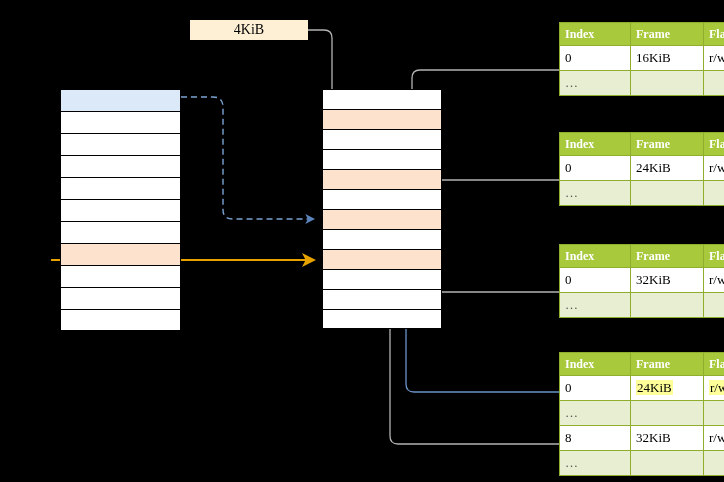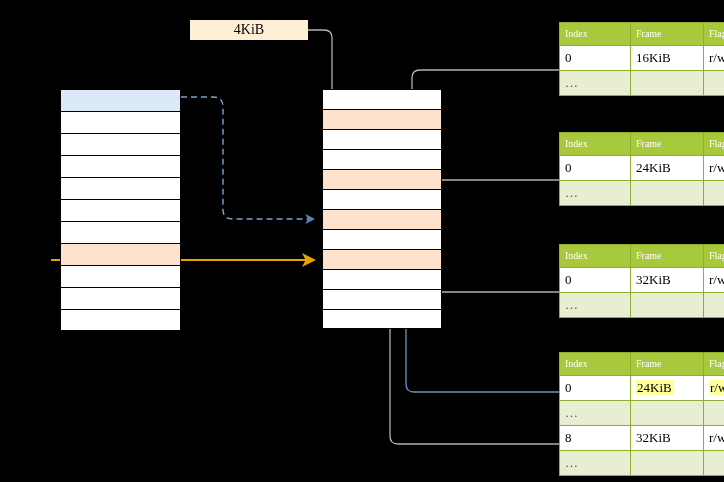--- a/index.html
+++ b/index.html
@@ -43,25 +43,25 @@
   
   .ptable{
     position:absolute;
     border-collapse:collapse;
     table-layout:fixed;
     font-size:13px;
   }
   .ptable th{
     background:#a8c93c;
     color:#ffffff;
-    font-weight:normal;
+    font-weight:bold;
     text-align:left;
     padding:2px 5px;
     border:1px solid #8fae2e;
-    font-size:10px;
+    font-size:12px;
     line-height:18px;
   }
   .ptable td{
     background:#ffffff;
     color:#000;
     text-align:left;
     padding:2px 5px;
     border:1px solid #8fae2e;
     line-height:18px;
     height:20px;

